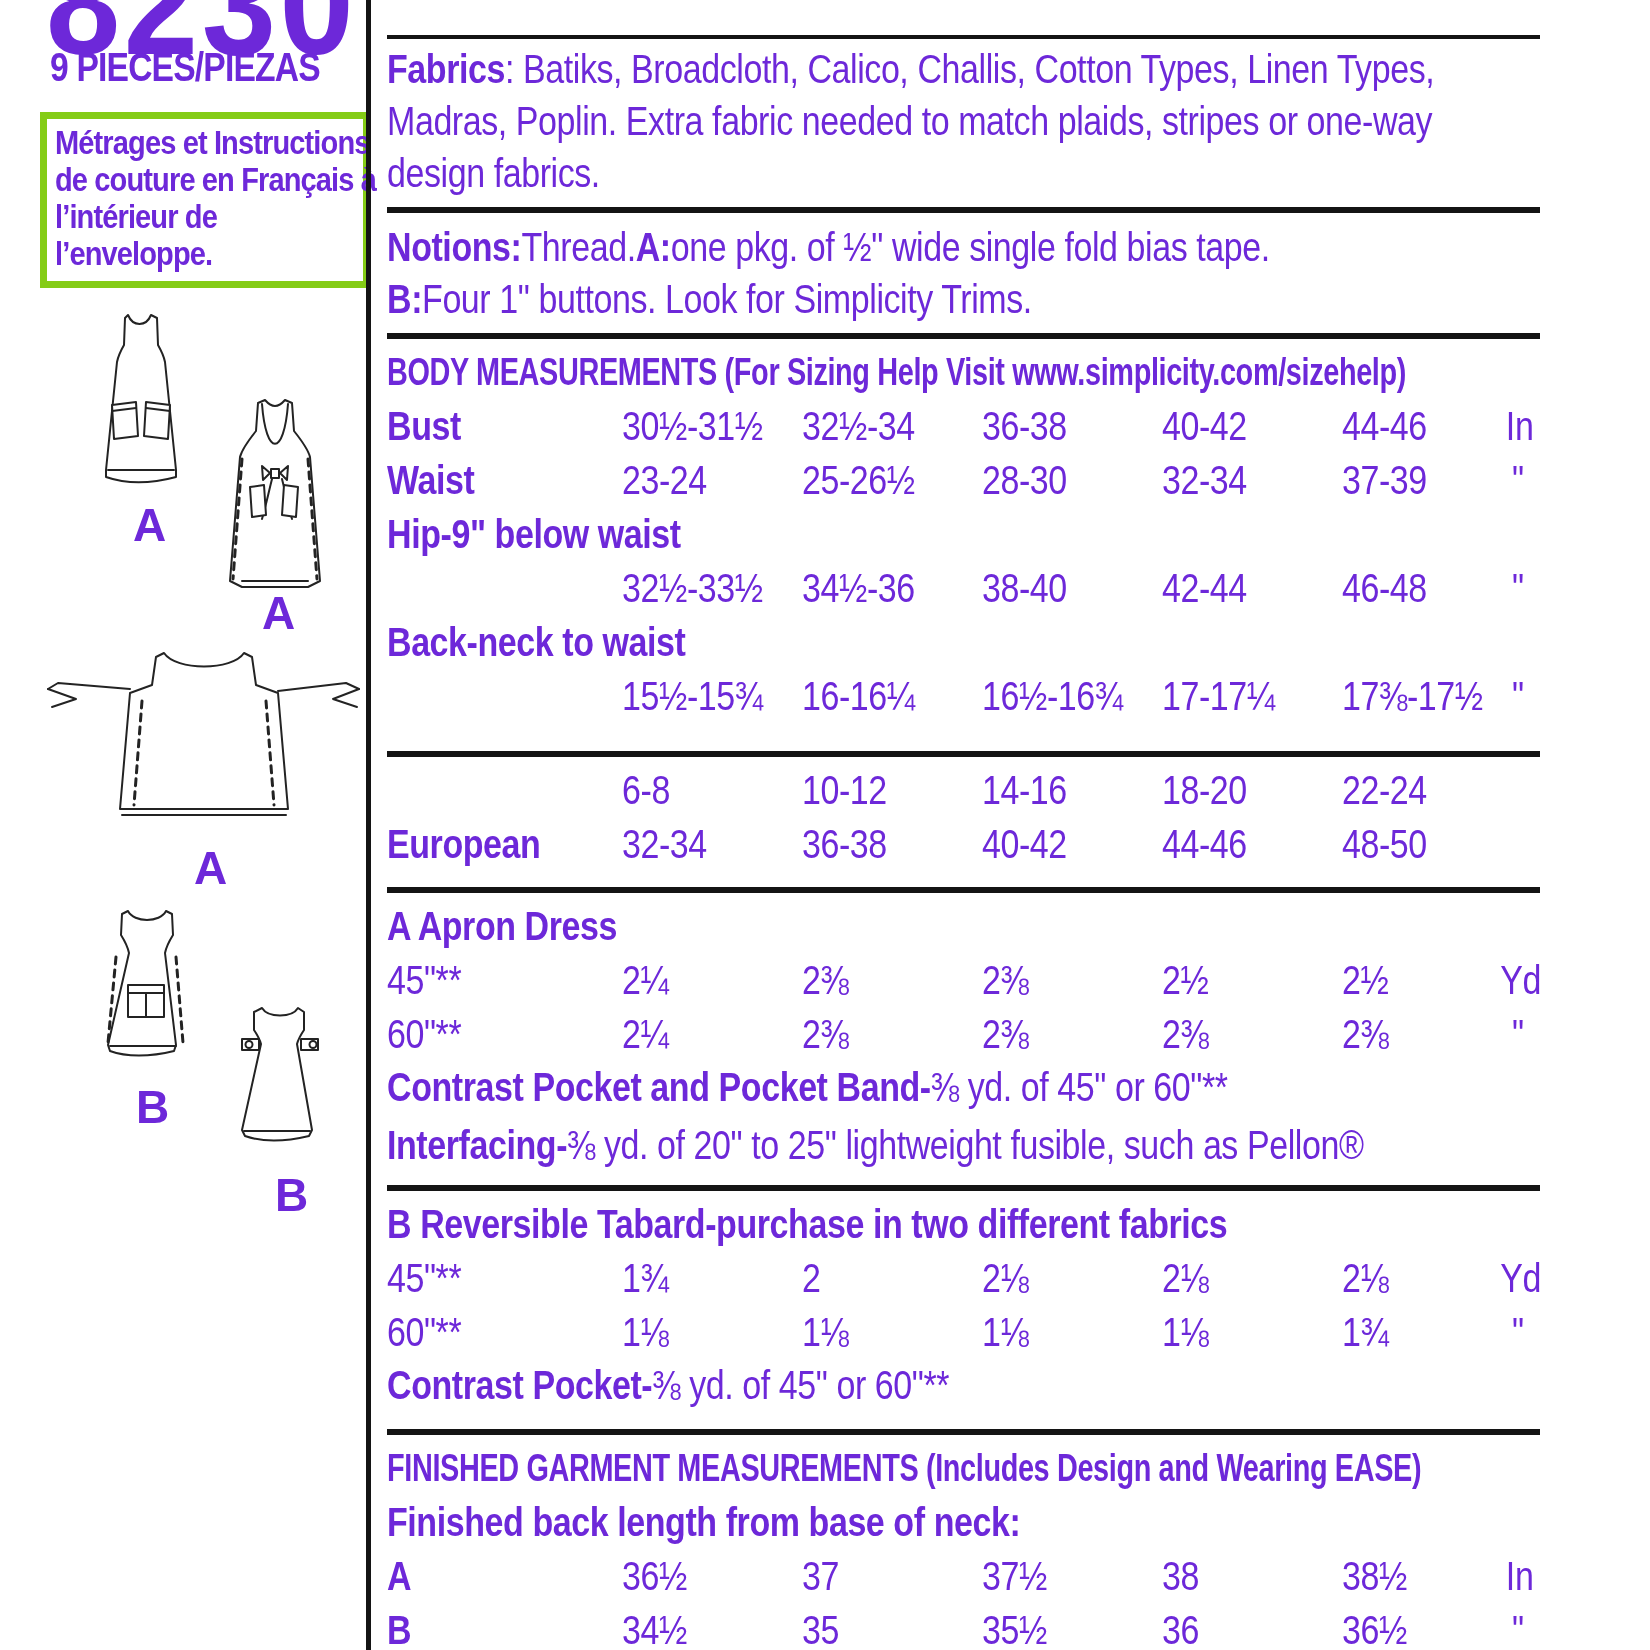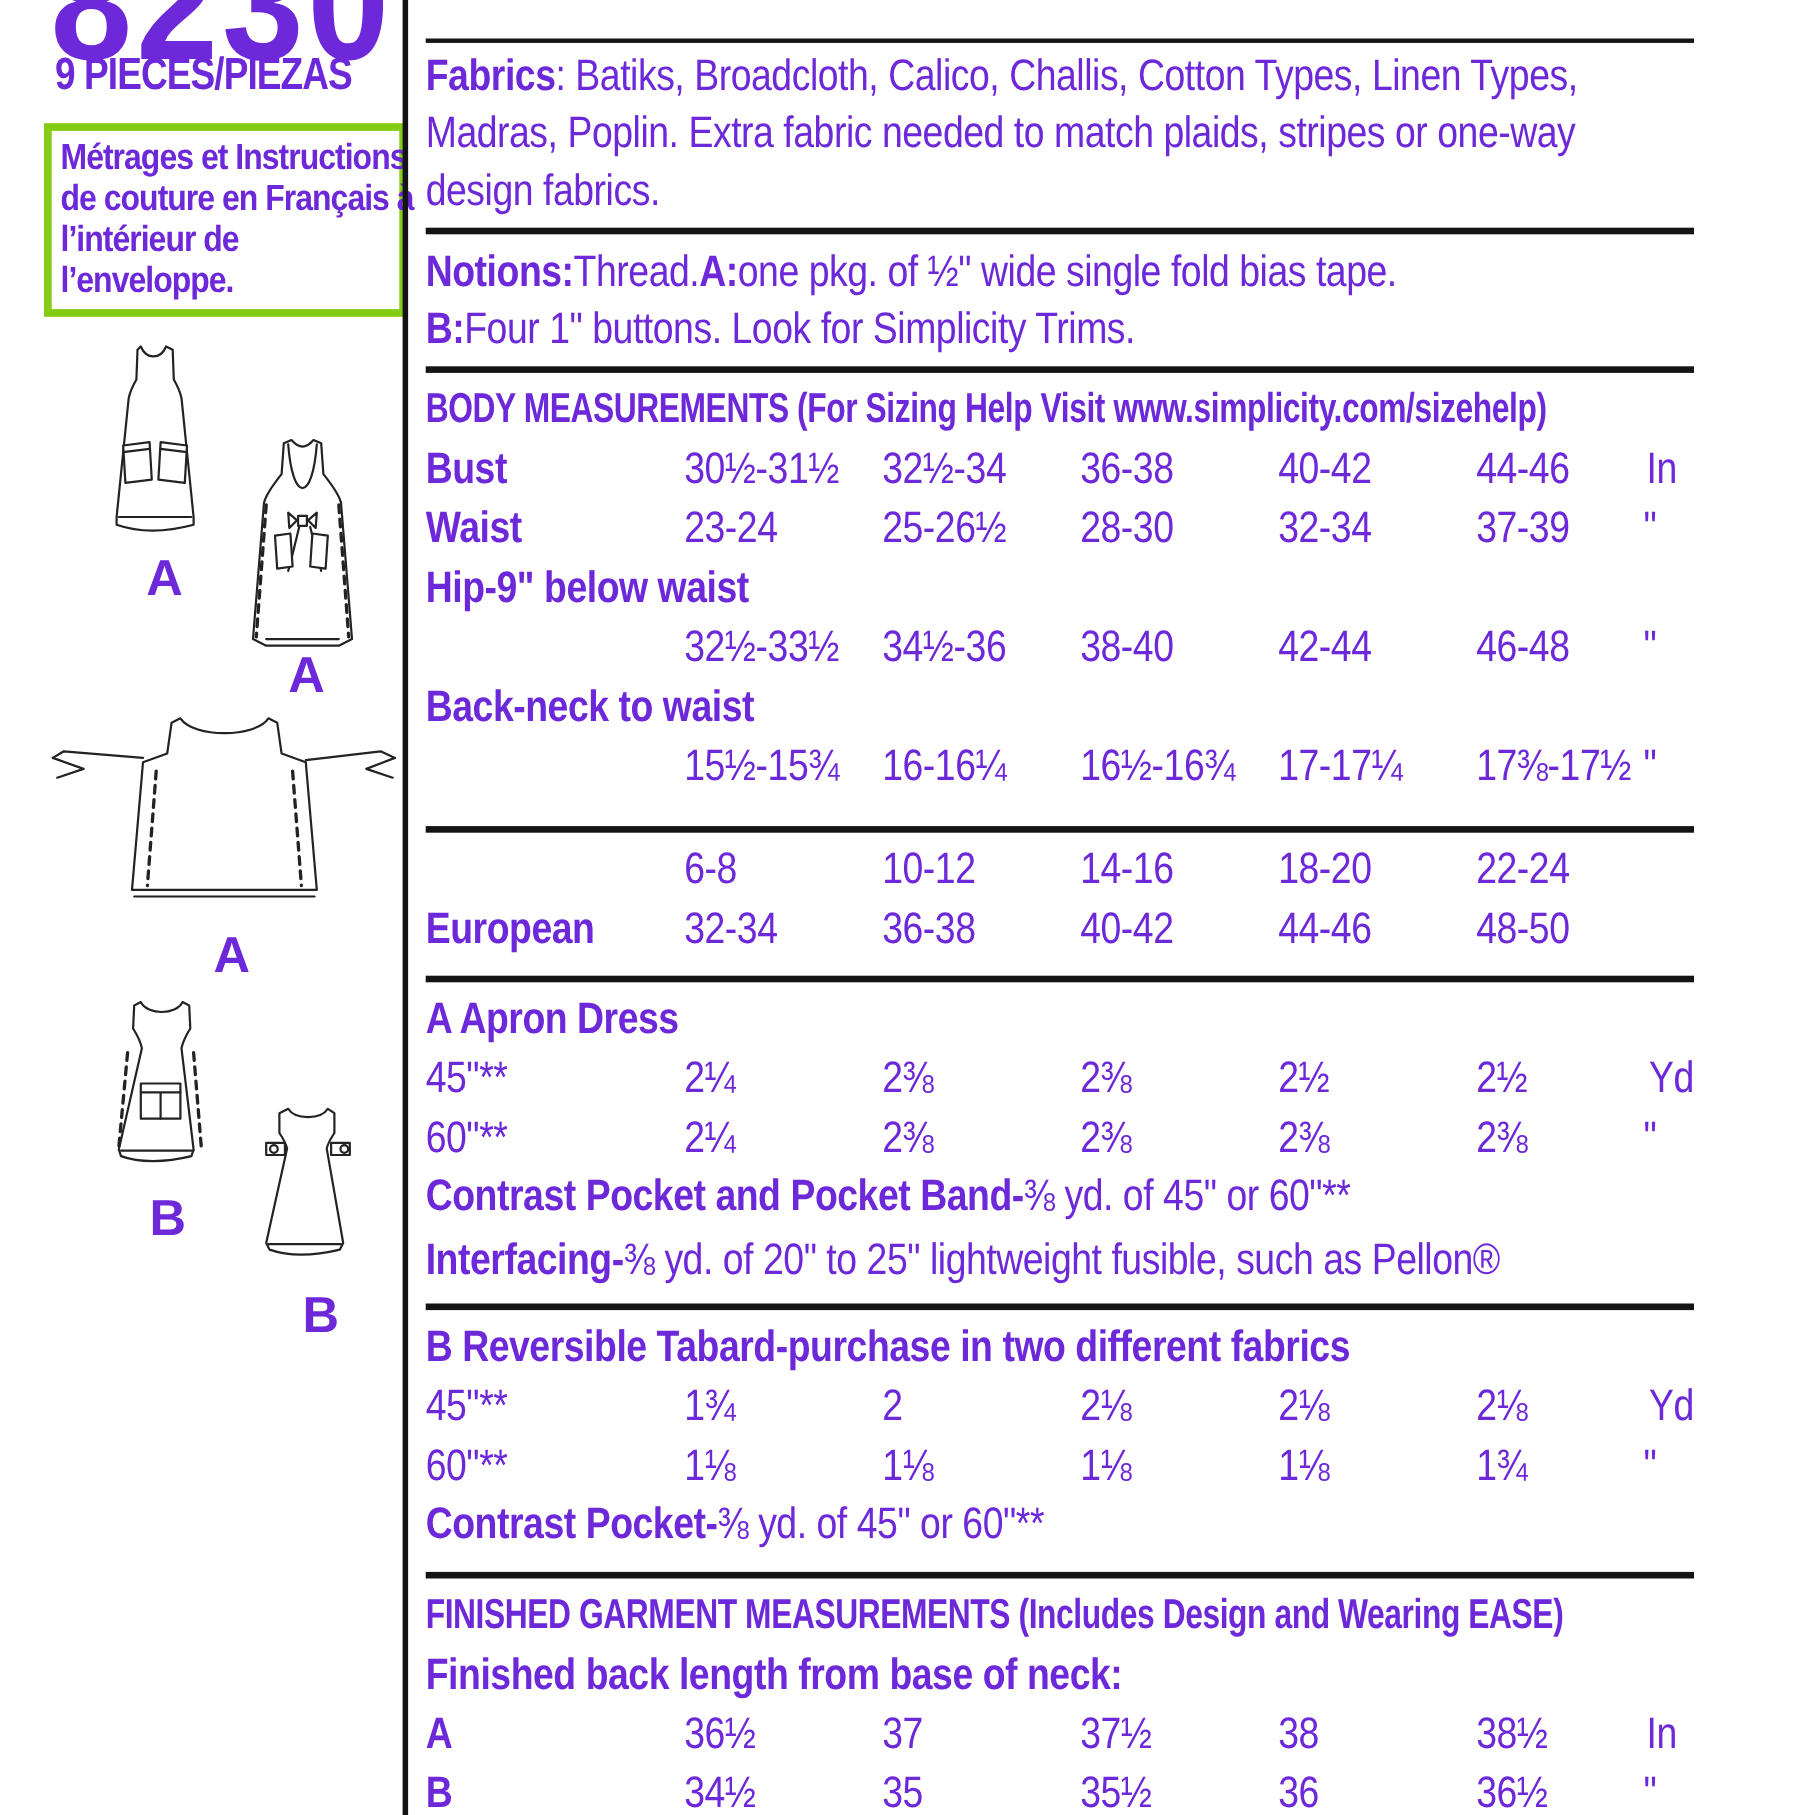--- a/index.html
+++ b/index.html
@@ -38,21 +38,21 @@
          transform:scaleX(0.85);transform-origin:0 50%;white-space:nowrap;}
   .hline{height:54px;display:flex;align-items:center;font-size:40px;font-weight:bold;letter-spacing:-0.5px;
          transform:scaleX(0.85);transform-origin:0 50%;white-space:nowrap;}
   .hline.hdr-long{font-size:38px;transform:scaleX(0.76);}
   .b{font-weight:bold;}
   .trow{display:grid;grid-template-columns:235px 180px 180px 180px 180px 150px 50px;
         align-items:center;height:54px;}
   .trow .c{font-size:40px;white-space:nowrap;}
   .trow .c span{display:inline-block;transform:scaleX(0.85);transform-origin:0 50%;
                 white-space:nowrap;letter-spacing:-0.5px;}
-  .trow .unit{text-align:left;}
+  .trow .unit{text-align:center;}
   .trow .unit span{transform-origin:100% 50%;}
 </style>
 </head>
 <body>
 
 <div class="page">
 
   <div class="left">
     <div class="patnum">8230</div>
     <div class="pieces">9 PIECES/PIEZAS</div>

